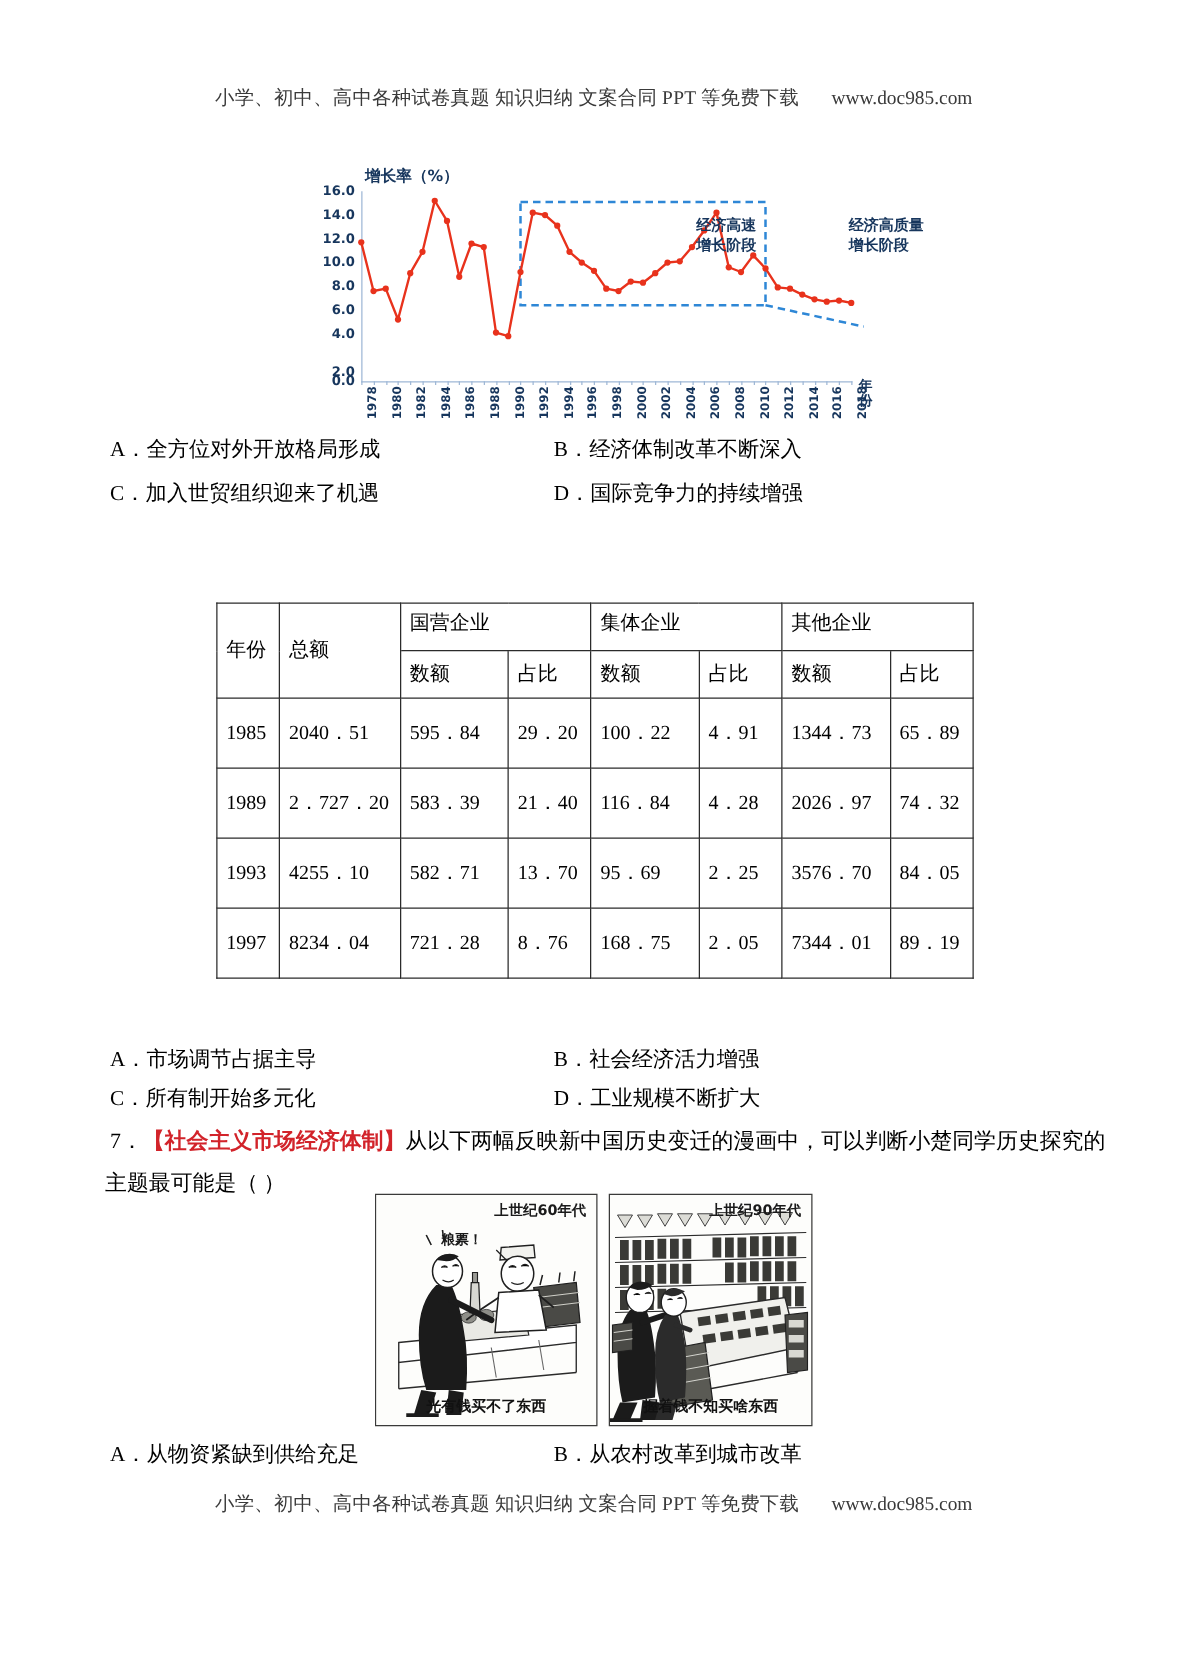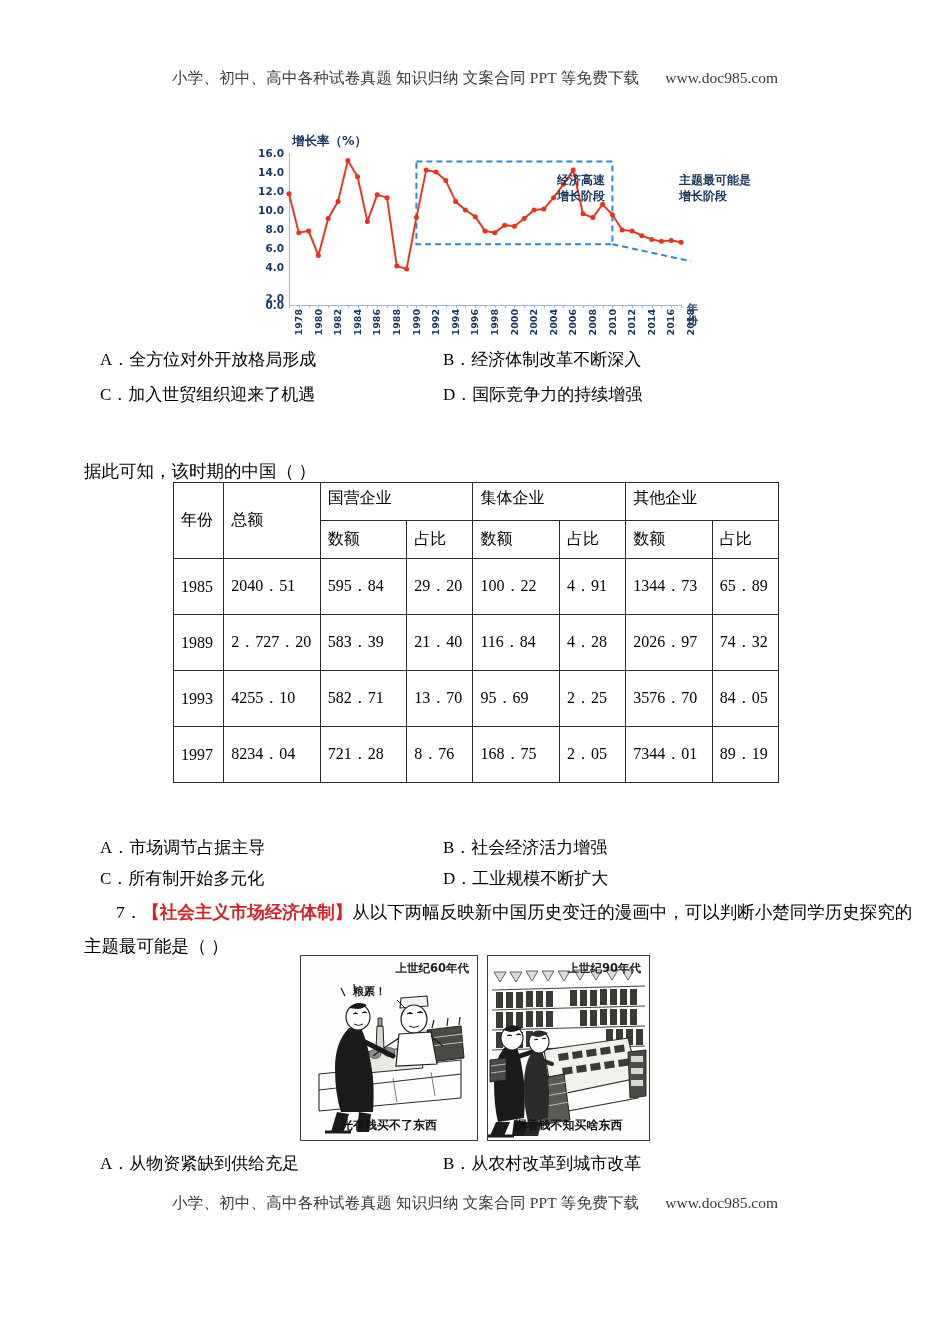--- a/index.html
+++ b/index.html
@@ -55,21 +55,21 @@
     position: absolute;
     left: 88px;
     width: 800px;
     font-size: 17px;
     color: #000;
   }
   .opt {
     position: absolute;
     white-space: nowrap;
   }
-  .opt-a, .opt-c { left: 12px; }
+  .opt-a, .opt-c { left: 0; }
   .opt-b, .opt-d { left: 355px; }
 
   
   .chart-wrap {
     position: absolute;
     left: 247px;
     top: 133px;
     width: 465px;
     height: 205px;
   }
@@ -352,21 +352,21 @@
             <circle cx="392.00" cy="89.30" r="2.5" fill="#e8321c"></circle>
           </g>
       </svg>
     </div>
 
     <div class="phase-label" id="phase-1">
       <div>经济高速</div>
       <div>增长阶段</div>
     </div>
     <div class="phase-label" id="phase-2">
-      <div>主题最可能是</div>
+      <div>经济高质量</div>
       <div>增长阶段</div>
     </div>
 
     <div class="chart-xtitle">
       <div>年</div>
       <div>份</div>
     </div>
   <div class="xtick" style="left: 42px;"></div>
       <div class="xtick" style="left: 51.8px;"></div>
       <div class="xtick" style="left: 61.6px;"></div>
@@ -412,23 +412,20 @@
 
   <div class="opt-row" style="top: 348px;">
     <span class="opt opt-a">A．全方位对外开放格局形成</span>
     <span class="opt opt-b">B．经济体制改革不断深入</span>
   </div>
   <div class="opt-row" style="top: 383px;">
     <span class="opt opt-c">C．加入世贸组织迎来了机遇</span>
     <span class="opt opt-d">D．国际竞争力的持续增强</span>
   </div>
 
-  <div class="qline" style="left:84px; top:458px;">
-    <span>据此可知，该时期的中国（    ）</span>
-  </div>
 
   <table class="tbl">
     <tbody id="tax-table-body">
         <tr class="hdr-top">
           <th rowspan="2" class="c-year" style="vertical-align: middle;">年份</th>
           <th rowspan="2" class="c-total" style="vertical-align: middle;">总额</th>
           <th colspan="2" style="vertical-align: top;">国营企业</th>
           <th colspan="2" style="vertical-align: top;">集体企业</th>
           <th colspan="2" style="vertical-align: top;">其他企业</th>
         </tr>
@@ -485,21 +482,21 @@
 
   <div class="opt-row" style="top: 836px;">
     <span class="opt opt-a">A．市场调节占据主导</span>
     <span class="opt opt-b">B．社会经济活力增强</span>
   </div>
   <div class="opt-row" style="top: 867px;">
     <span class="opt opt-c">C．所有制开始多元化</span>
     <span class="opt opt-d">D．工业规模不断扩大</span>
   </div>
 
-  <div class="qline" style="left:88px; top:899px;margin-left:28px;">
+  <div class="qline" style="left:88px; top:899px;">
     <span>7．</span><span class="tag">【社会主义市场经济体制】</span><span>从以下两幅反映新中国历史变迁的漫画中，可以判断小楚同学历史探究的</span>
   </div>
   <div class="qline" style="left:84px; top:933px;">
     <span>主题最可能是（    ）</span>
   </div>
 
   <div class="cartoons">
 
     <div class="cartoon" id="cartoon-60s">
       <svg class="cartoon-art" width="176" height="184" viewBox="0 0 176 184">

